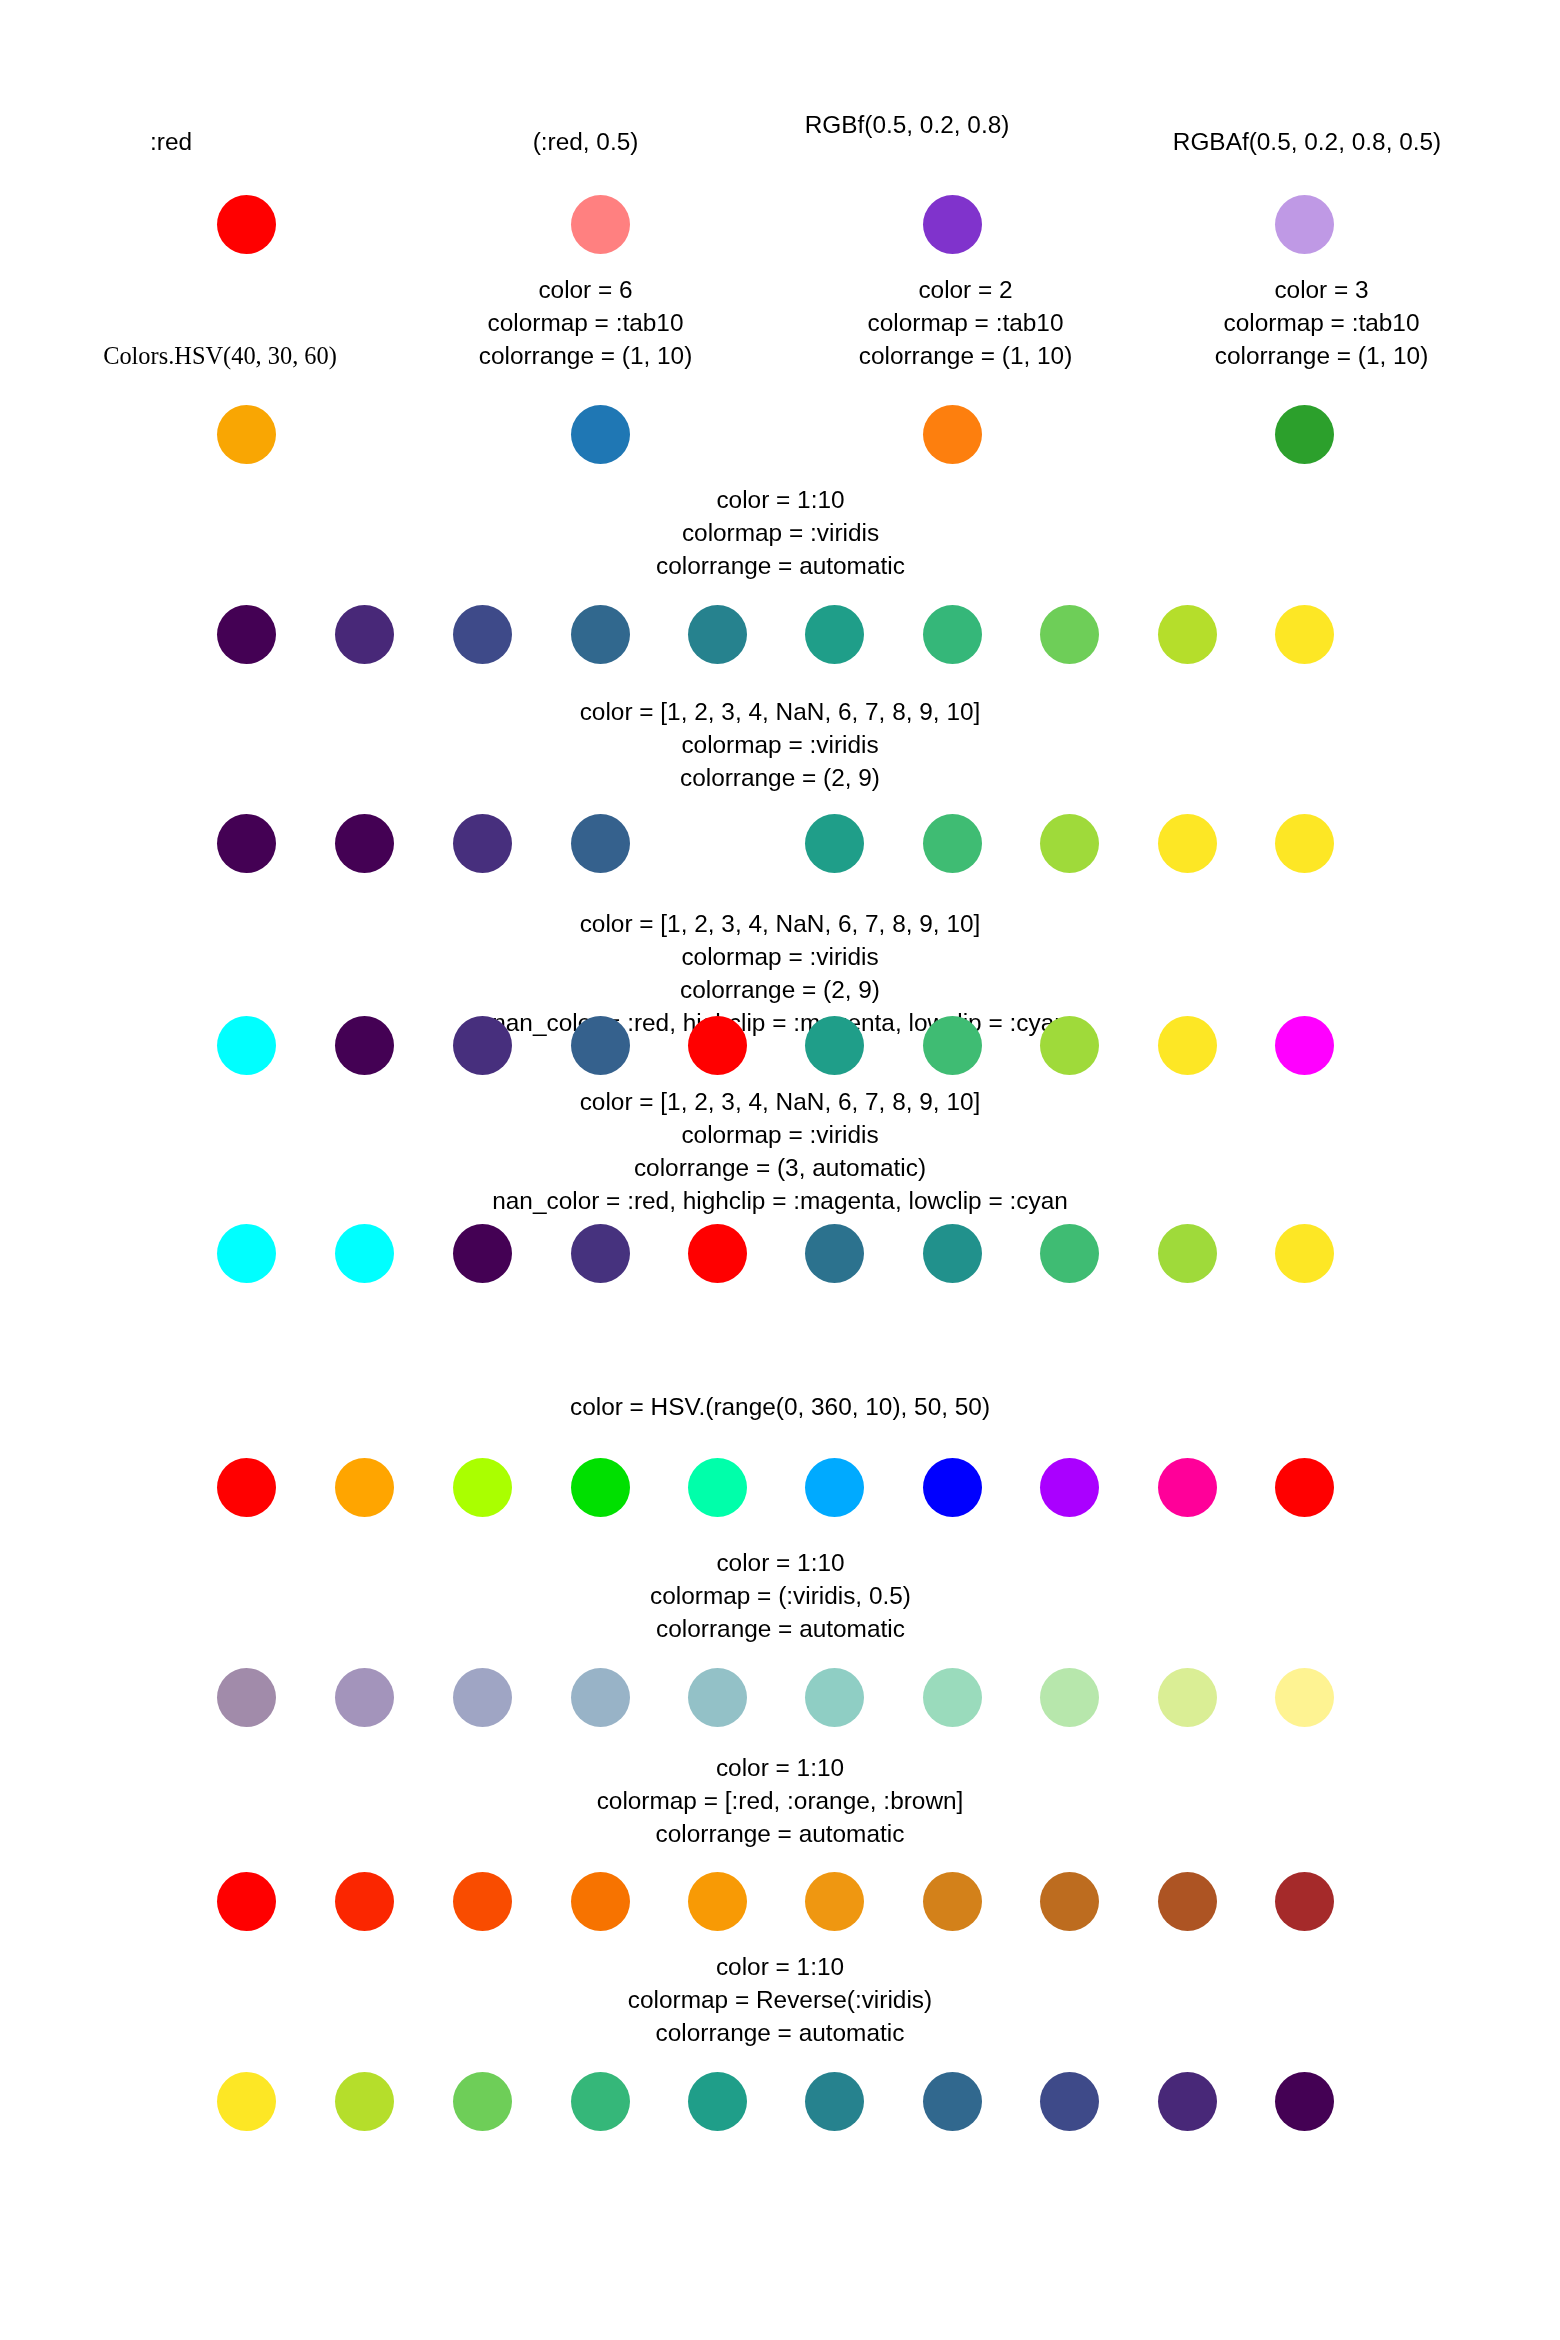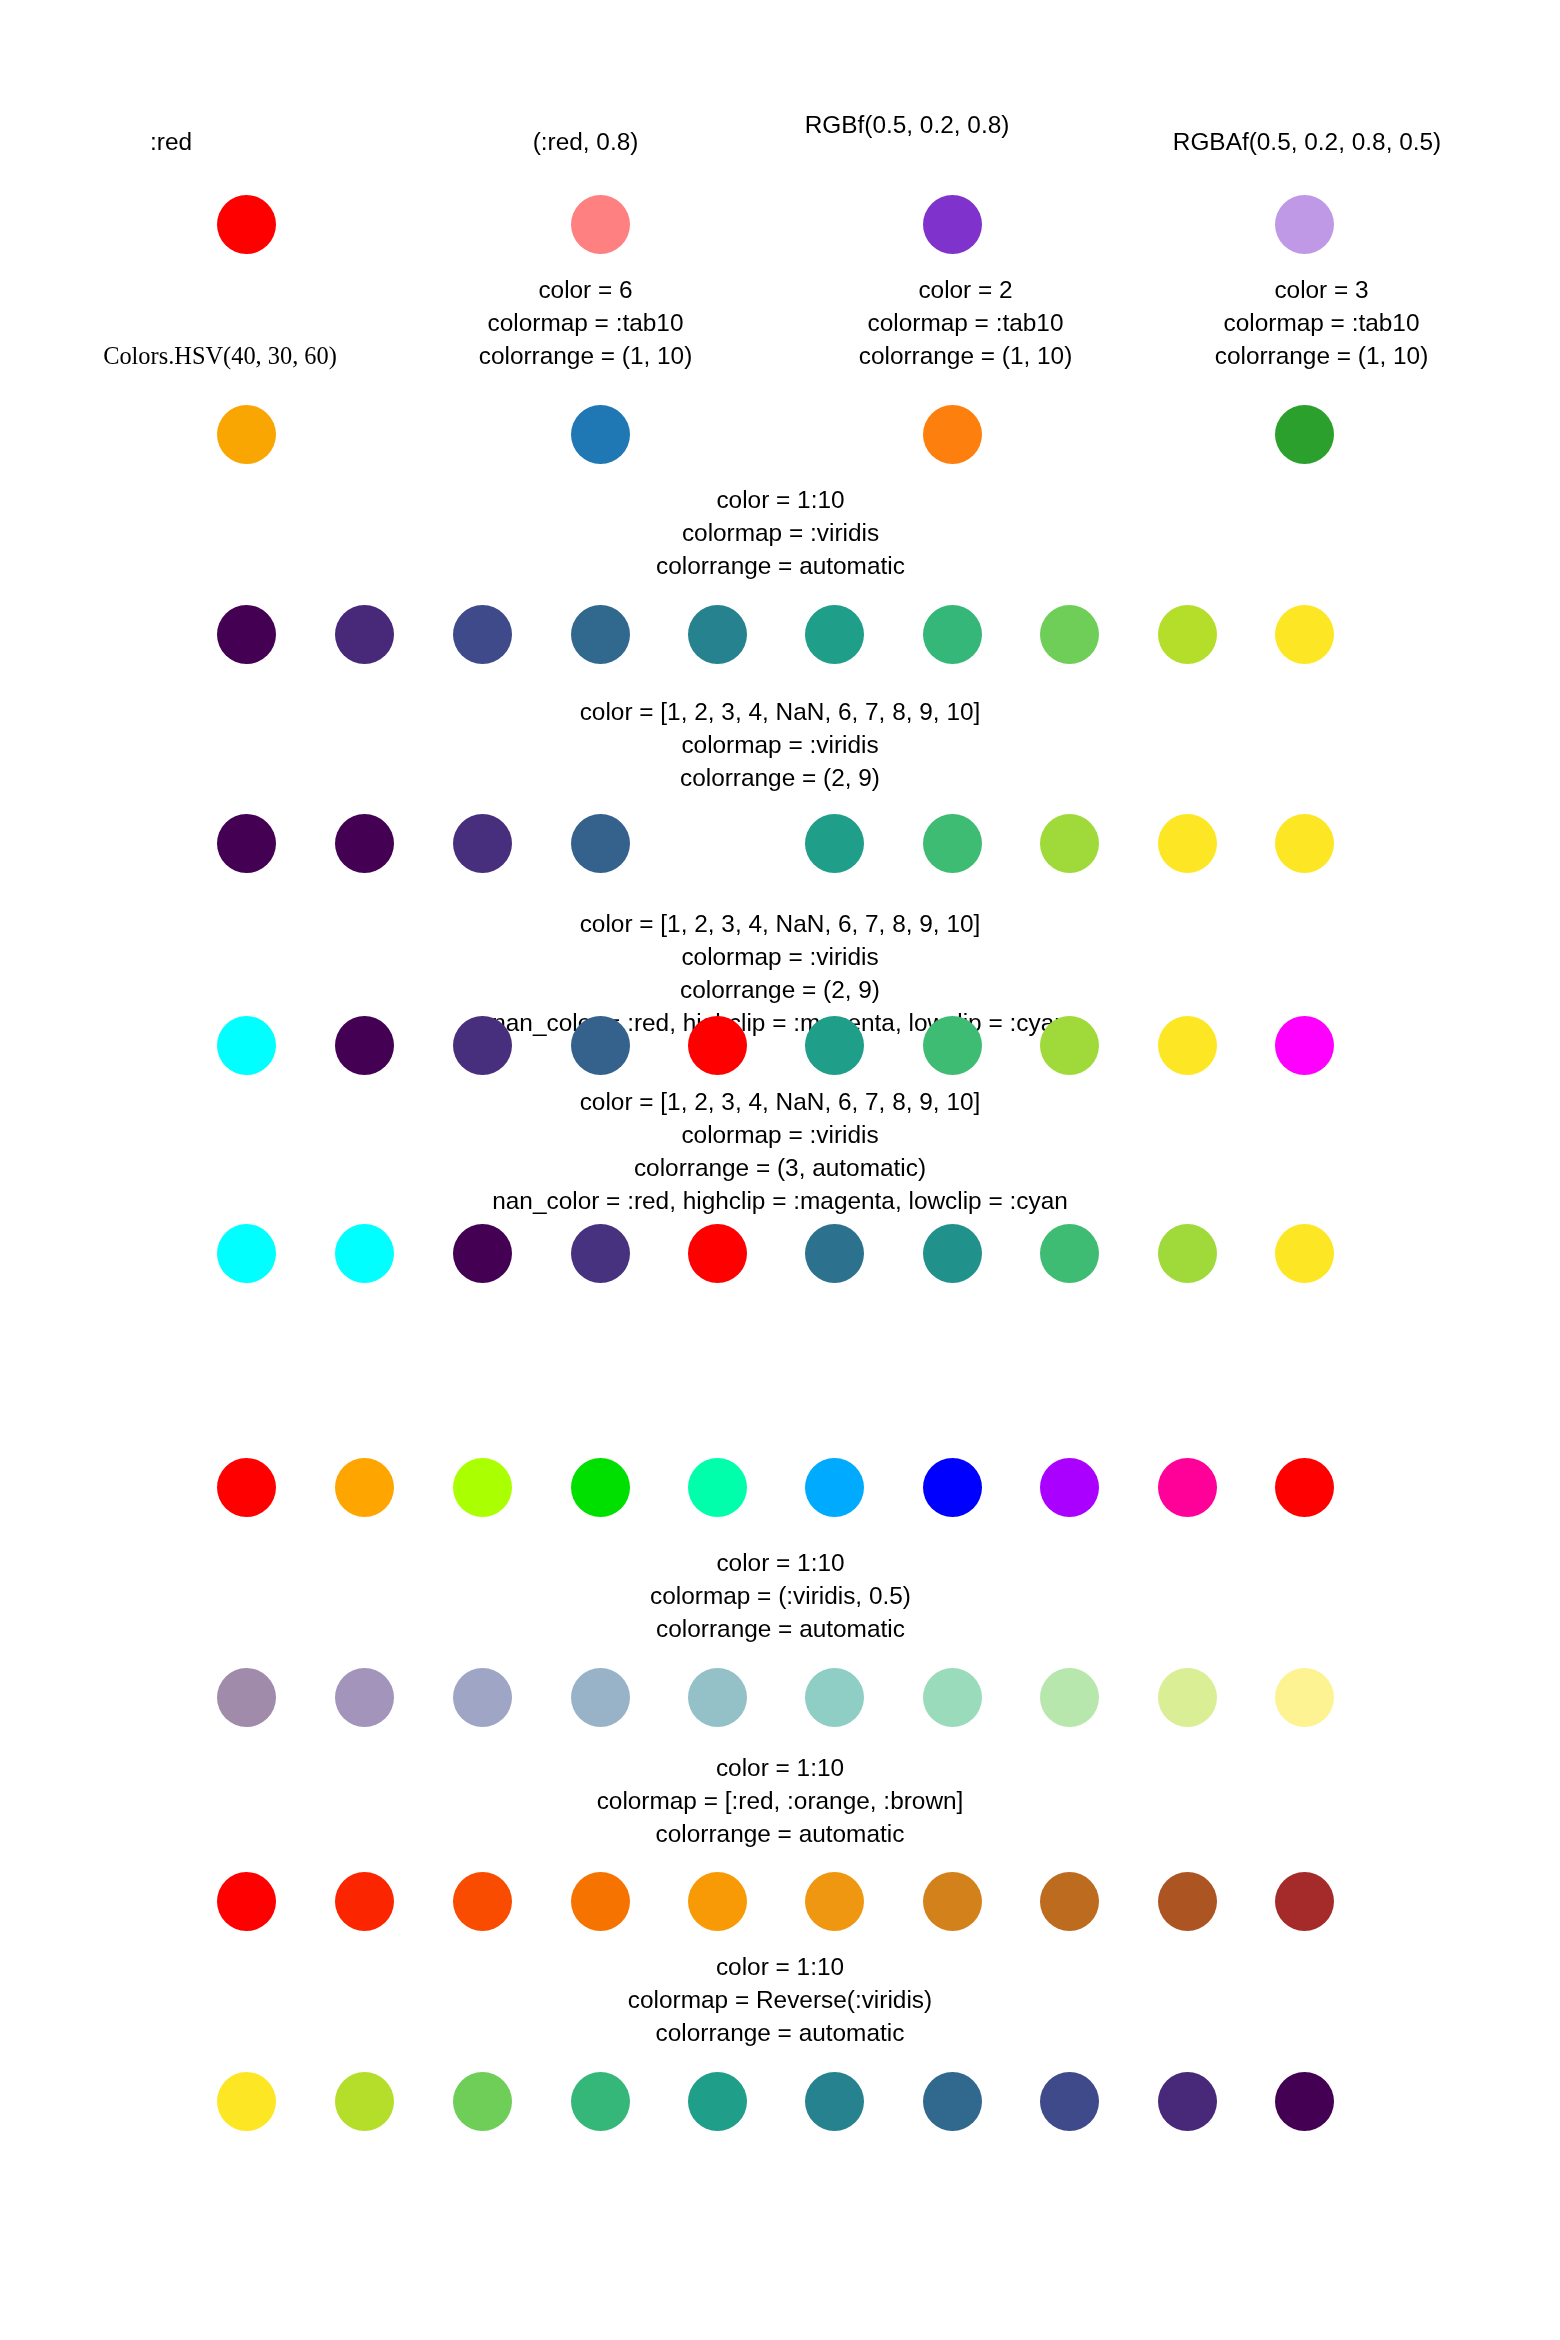--- a/index.html
+++ b/index.html
@@ -41,21 +41,21 @@
     border-radius: 50%;
     display: block;
   }
 </style>
 </head>
 <body>
 
 <div class="canvas">
 
   <div class="label" style="left:98px; top:125px; width:146px;">:red</div>
-  <div class="label" style="left:478px; top:125px; width:215px;">(:red, 0.8)</div>
+  <div class="label" style="left:478px; top:125px; width:215px;">(:red, 0.5)</div>
   <div class="label" style="left:741px; top:108px; width:332px;">RGBf(0.5, 0.2, 0.8)</div>
   <div class="label" style="left:1102px; top:125px; width:410px;">RGBAf(0.5, 0.2, 0.8, 0.5)</div>
 
   <div class="dotrow" id="row-1" style="left: 0px; top: 195px; position: absolute; width: 1560px; height: 59px;">
       <span class="dot" style="position: absolute; left: 217px; top: 0px; width: 59px; height: 59px; background: rgb(255, 0, 0);"></span>
       <span class="dot" style="position: absolute; left: 571px; top: 0px; width: 59px; height: 59px; background: rgb(255, 128, 128);"></span>
       <span class="dot" style="position: absolute; left: 923px; top: 0px; width: 59px; height: 59px; background: rgb(128, 51, 204);"></span>
       <span class="dot" style="position: absolute; left: 1275px; top: 0px; width: 59px; height: 59px; background: rgb(191, 153, 229);"></span>
     </div>
 
@@ -136,20 +136,21 @@
       <span class="dot" style="position: absolute; left: 453px; top: 0px; width: 59px; height: 59px; background: rgb(68, 1, 84);"></span>
       <span class="dot" style="position: absolute; left: 571px; top: 0px; width: 59px; height: 59px; background: rgb(70, 50, 126);"></span>
       <span class="dot" style="position: absolute; left: 688px; top: 0px; width: 59px; height: 59px; background: rgb(255, 0, 0);"></span>
       <span class="dot" style="position: absolute; left: 805px; top: 0px; width: 59px; height: 59px; background: rgb(44, 114, 142);"></span>
       <span class="dot" style="position: absolute; left: 923px; top: 0px; width: 59px; height: 59px; background: rgb(33, 145, 140);"></span>
       <span class="dot" style="position: absolute; left: 1040px; top: 0px; width: 59px; height: 59px; background: rgb(63, 188, 115);"></span>
       <span class="dot" style="position: absolute; left: 1158px; top: 0px; width: 59px; height: 59px; background: rgb(159, 218, 58);"></span>
       <span class="dot" style="position: absolute; left: 1275px; top: 0px; width: 59px; height: 59px; background: rgb(253, 231, 37);"></span>
     </div>
 
+  <div class="label" style="left:390px; top:1390px; width:780px;">color = HSV.(range(0, 360, 10), 50, 50)</div>
   <div class="dotrow" id="row-7" style="left: 0px; top: 1458px; position: absolute; width: 1560px; height: 59px;">
       <span class="dot" style="position: absolute; left: 217px; top: 0px; width: 59px; height: 59px; background: rgb(255, 0, 0);"></span>
       <span class="dot" style="position: absolute; left: 335px; top: 0px; width: 59px; height: 59px; background: rgb(255, 165, 0);"></span>
       <span class="dot" style="position: absolute; left: 453px; top: 0px; width: 59px; height: 59px; background: rgb(170, 255, 0);"></span>
       <span class="dot" style="position: absolute; left: 571px; top: 0px; width: 59px; height: 59px; background: rgb(0, 224, 0);"></span>
       <span class="dot" style="position: absolute; left: 688px; top: 0px; width: 59px; height: 59px; background: rgb(0, 255, 170);"></span>
       <span class="dot" style="position: absolute; left: 805px; top: 0px; width: 59px; height: 59px; background: rgb(0, 170, 255);"></span>
       <span class="dot" style="position: absolute; left: 923px; top: 0px; width: 59px; height: 59px; background: rgb(0, 0, 255);"></span>
       <span class="dot" style="position: absolute; left: 1040px; top: 0px; width: 59px; height: 59px; background: rgb(170, 0, 255);"></span>
       <span class="dot" style="position: absolute; left: 1158px; top: 0px; width: 59px; height: 59px; background: rgb(255, 0, 153);"></span>

